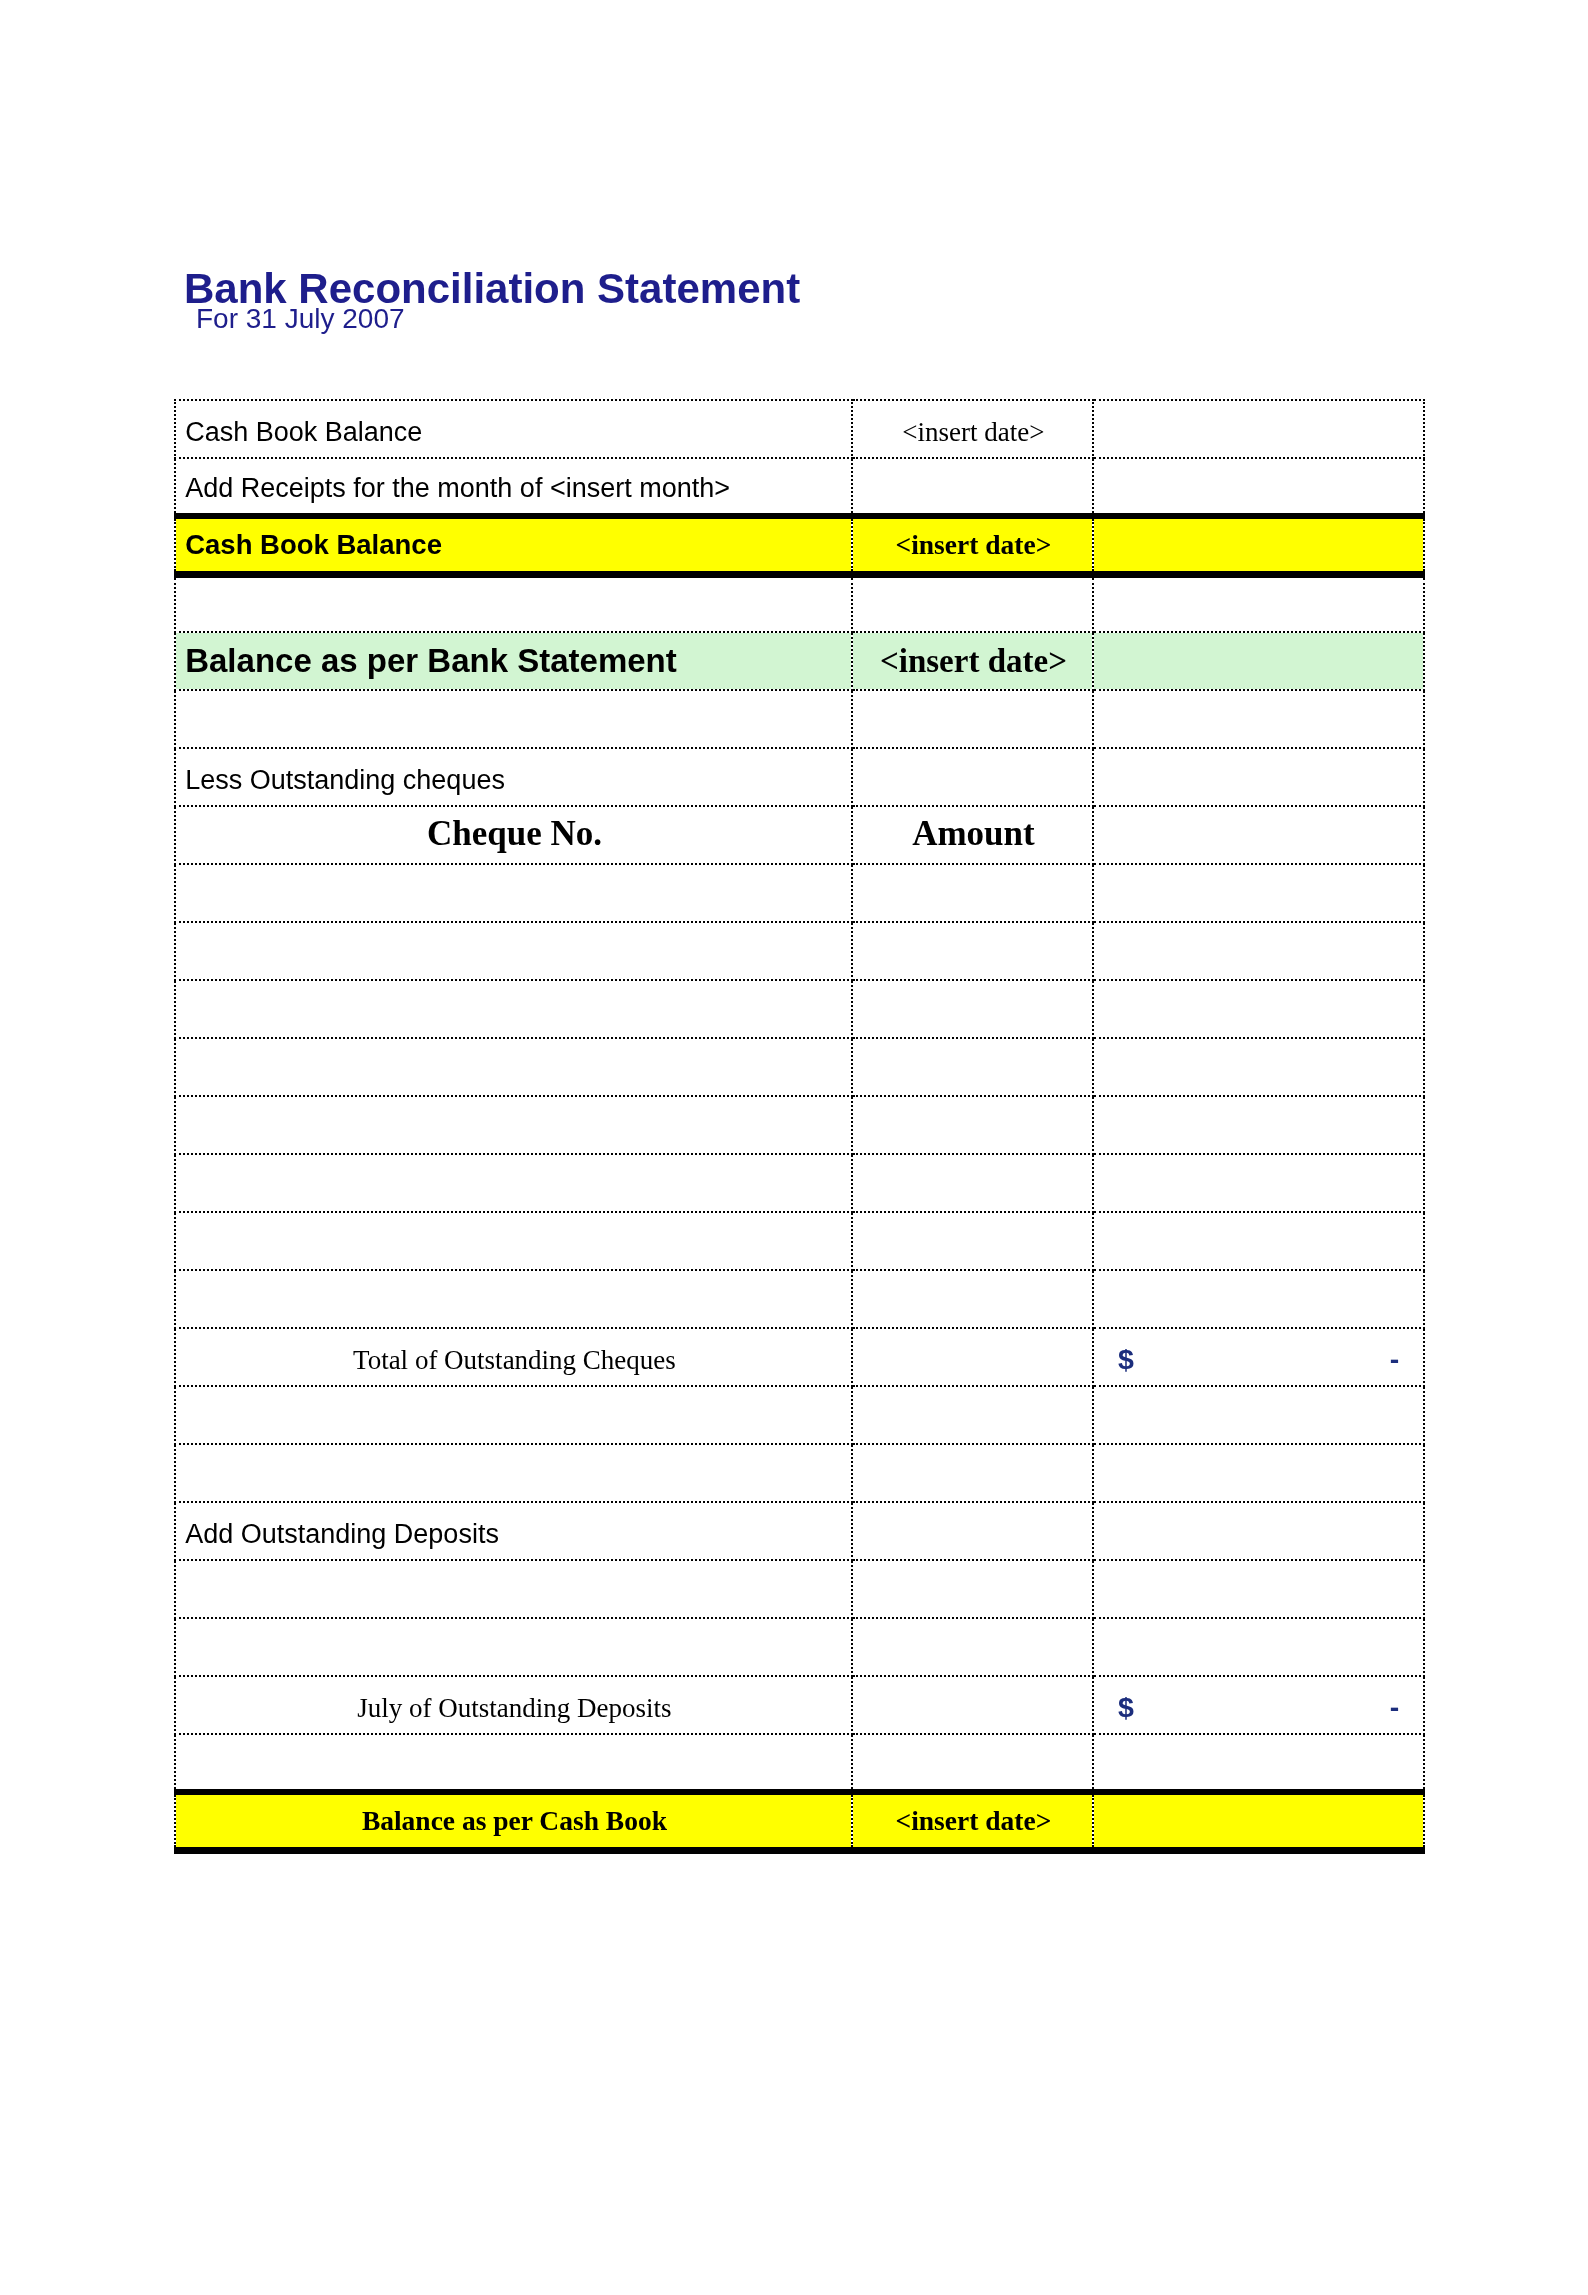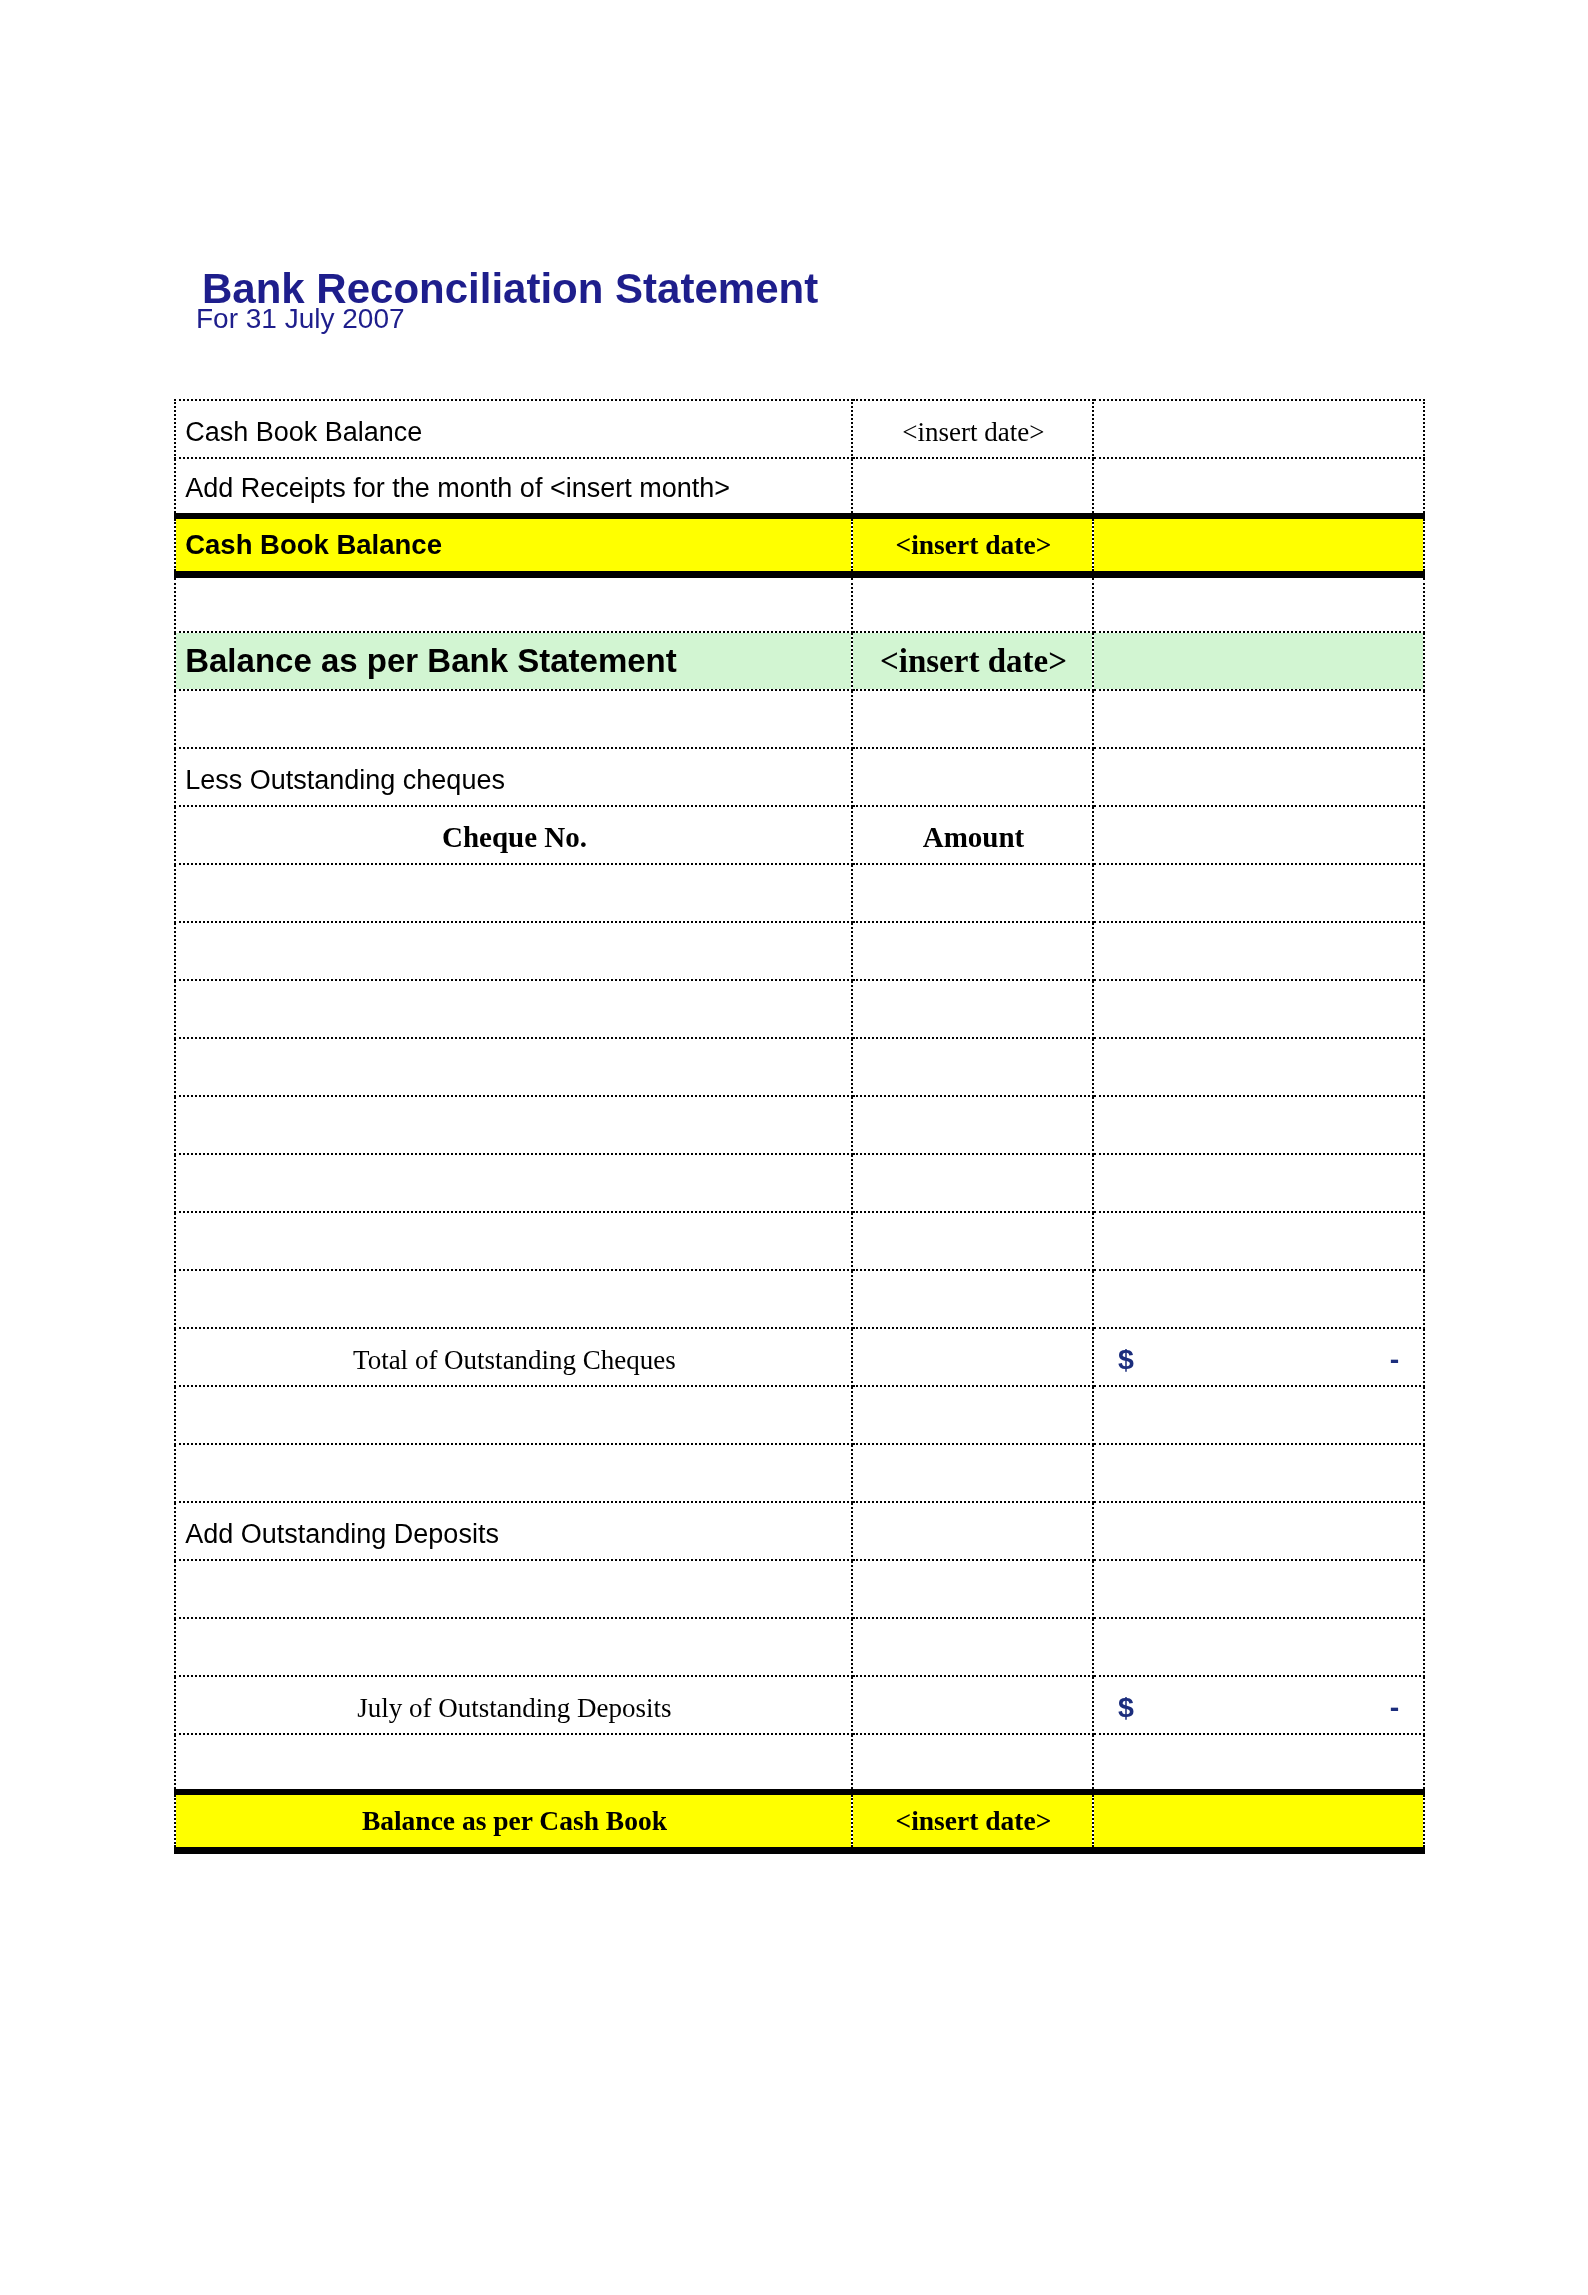--- a/index.html
+++ b/index.html
@@ -14,21 +14,21 @@
   body{
     width:1589px;height:2296px;
     background:#ffffff;
     font-family:"Liberation Sans", sans-serif;
     position:relative;
     color:#000;
   }
   .title{
     position:absolute;left:184px;top:238px;
     font-size:42px;font-weight:bold;color:var(--navy);
-    line-height:1.1;white-space:nowrap;margin-left:18px;
+    line-height:1.1;white-space:nowrap;
   }
   .subtitle{
     position:absolute;left:196px;top:304px;
     font-size:28px;color:var(--navy);
     line-height:1.1;white-space:nowrap;
   }
   table.recon{
     position:absolute;left:174px;top:399px;
     border-collapse:collapse;table-layout:fixed;
   }
@@ -42,21 +42,21 @@
     padding:0 7.3px 9.2px 9.2px;
     font-size:27px;
     white-space:nowrap;
     overflow:hidden;
   }
   td.right{text-align:center;padding-right:6.4px;font-family:Liberation Serif, serif;}
   td.bold{font-weight:bold;}
   .lead{font-weight:normal;}
   tr.yellow td{background:var(--yellow);font-size:27.5px;}
   tr.green  td{background:var(--green);font-size:33px;}
-  tr.header td{font-size:29px;}
+  tr.header td{font-size:35px;}
   tr.thick td{
     border-top:6.4px solid var(--ink);
     border-bottom:7.3px solid var(--ink);
   }
   td.acct{padding:0 0 9.2px 0;}
   .acct-wrap{
     display:flex;justify-content:space-between;align-items:flex-end;
     padding:0 16.5px 0 14.7px;
   }
   .acct-wrap span{

